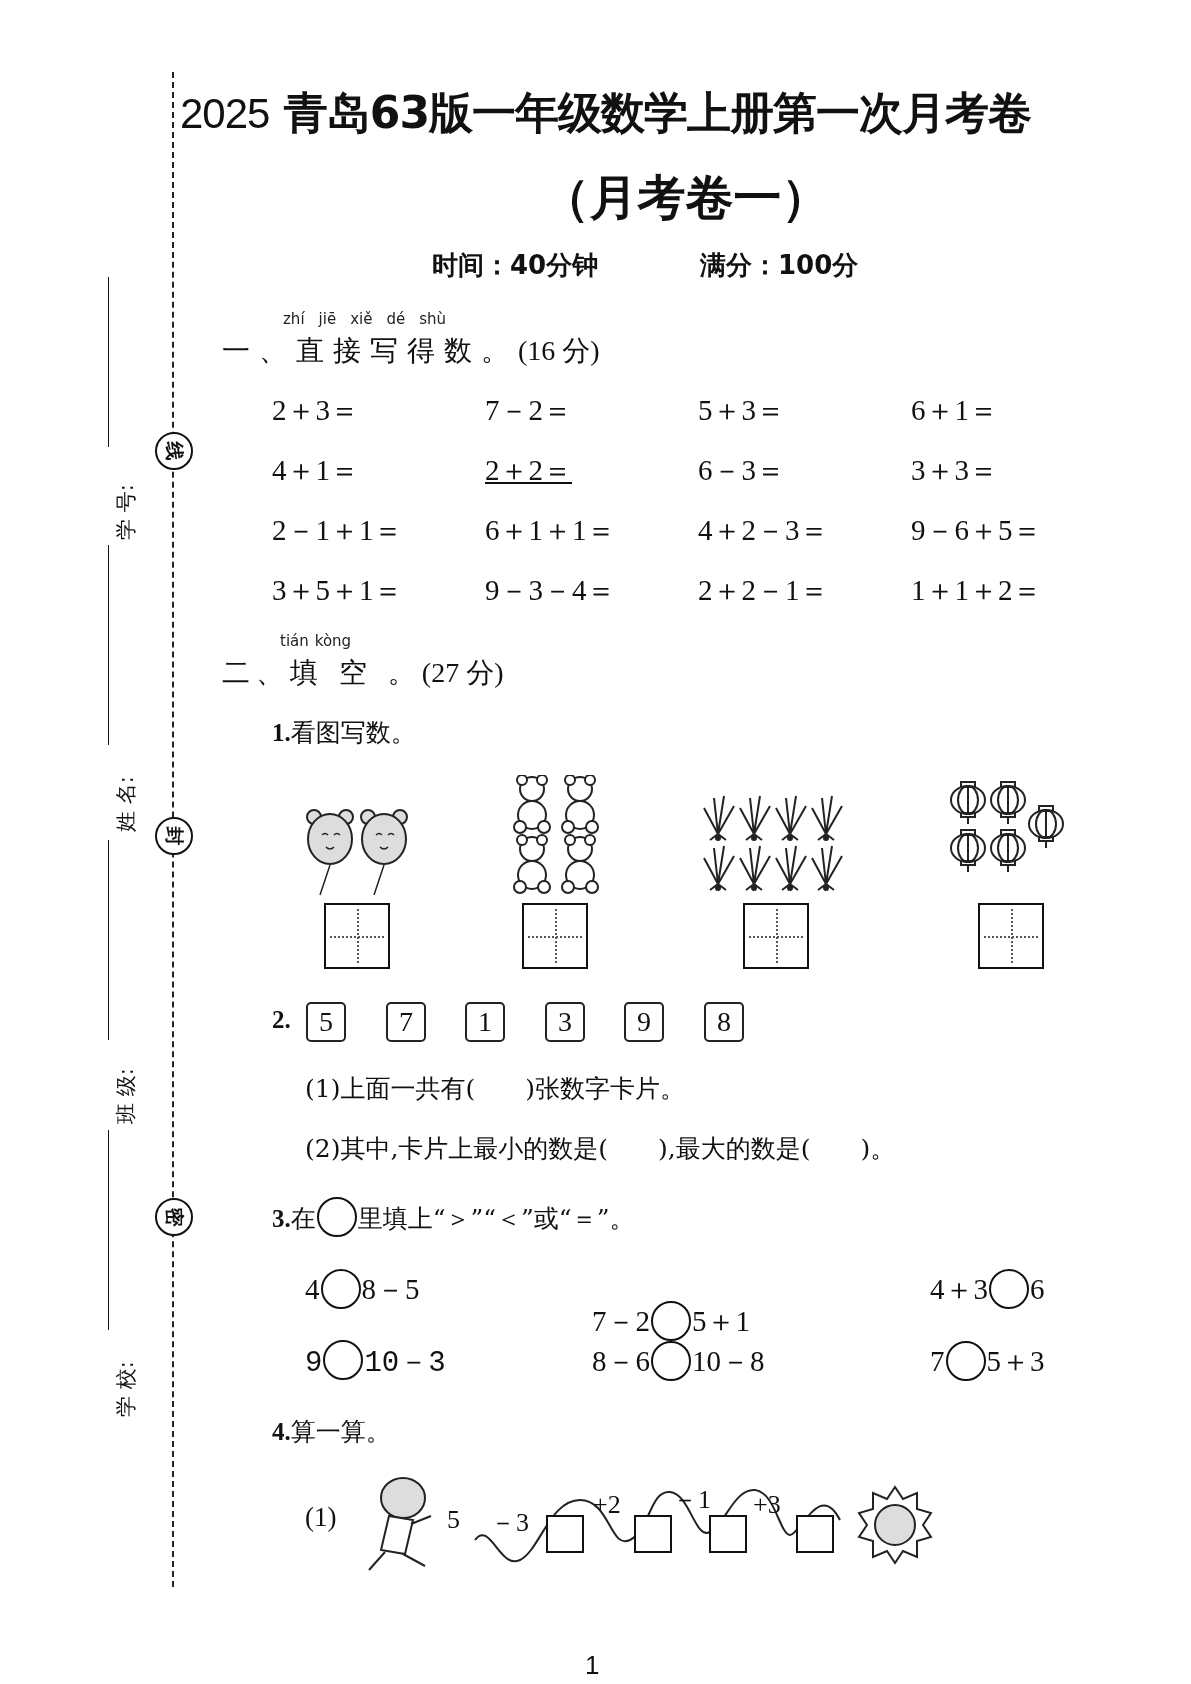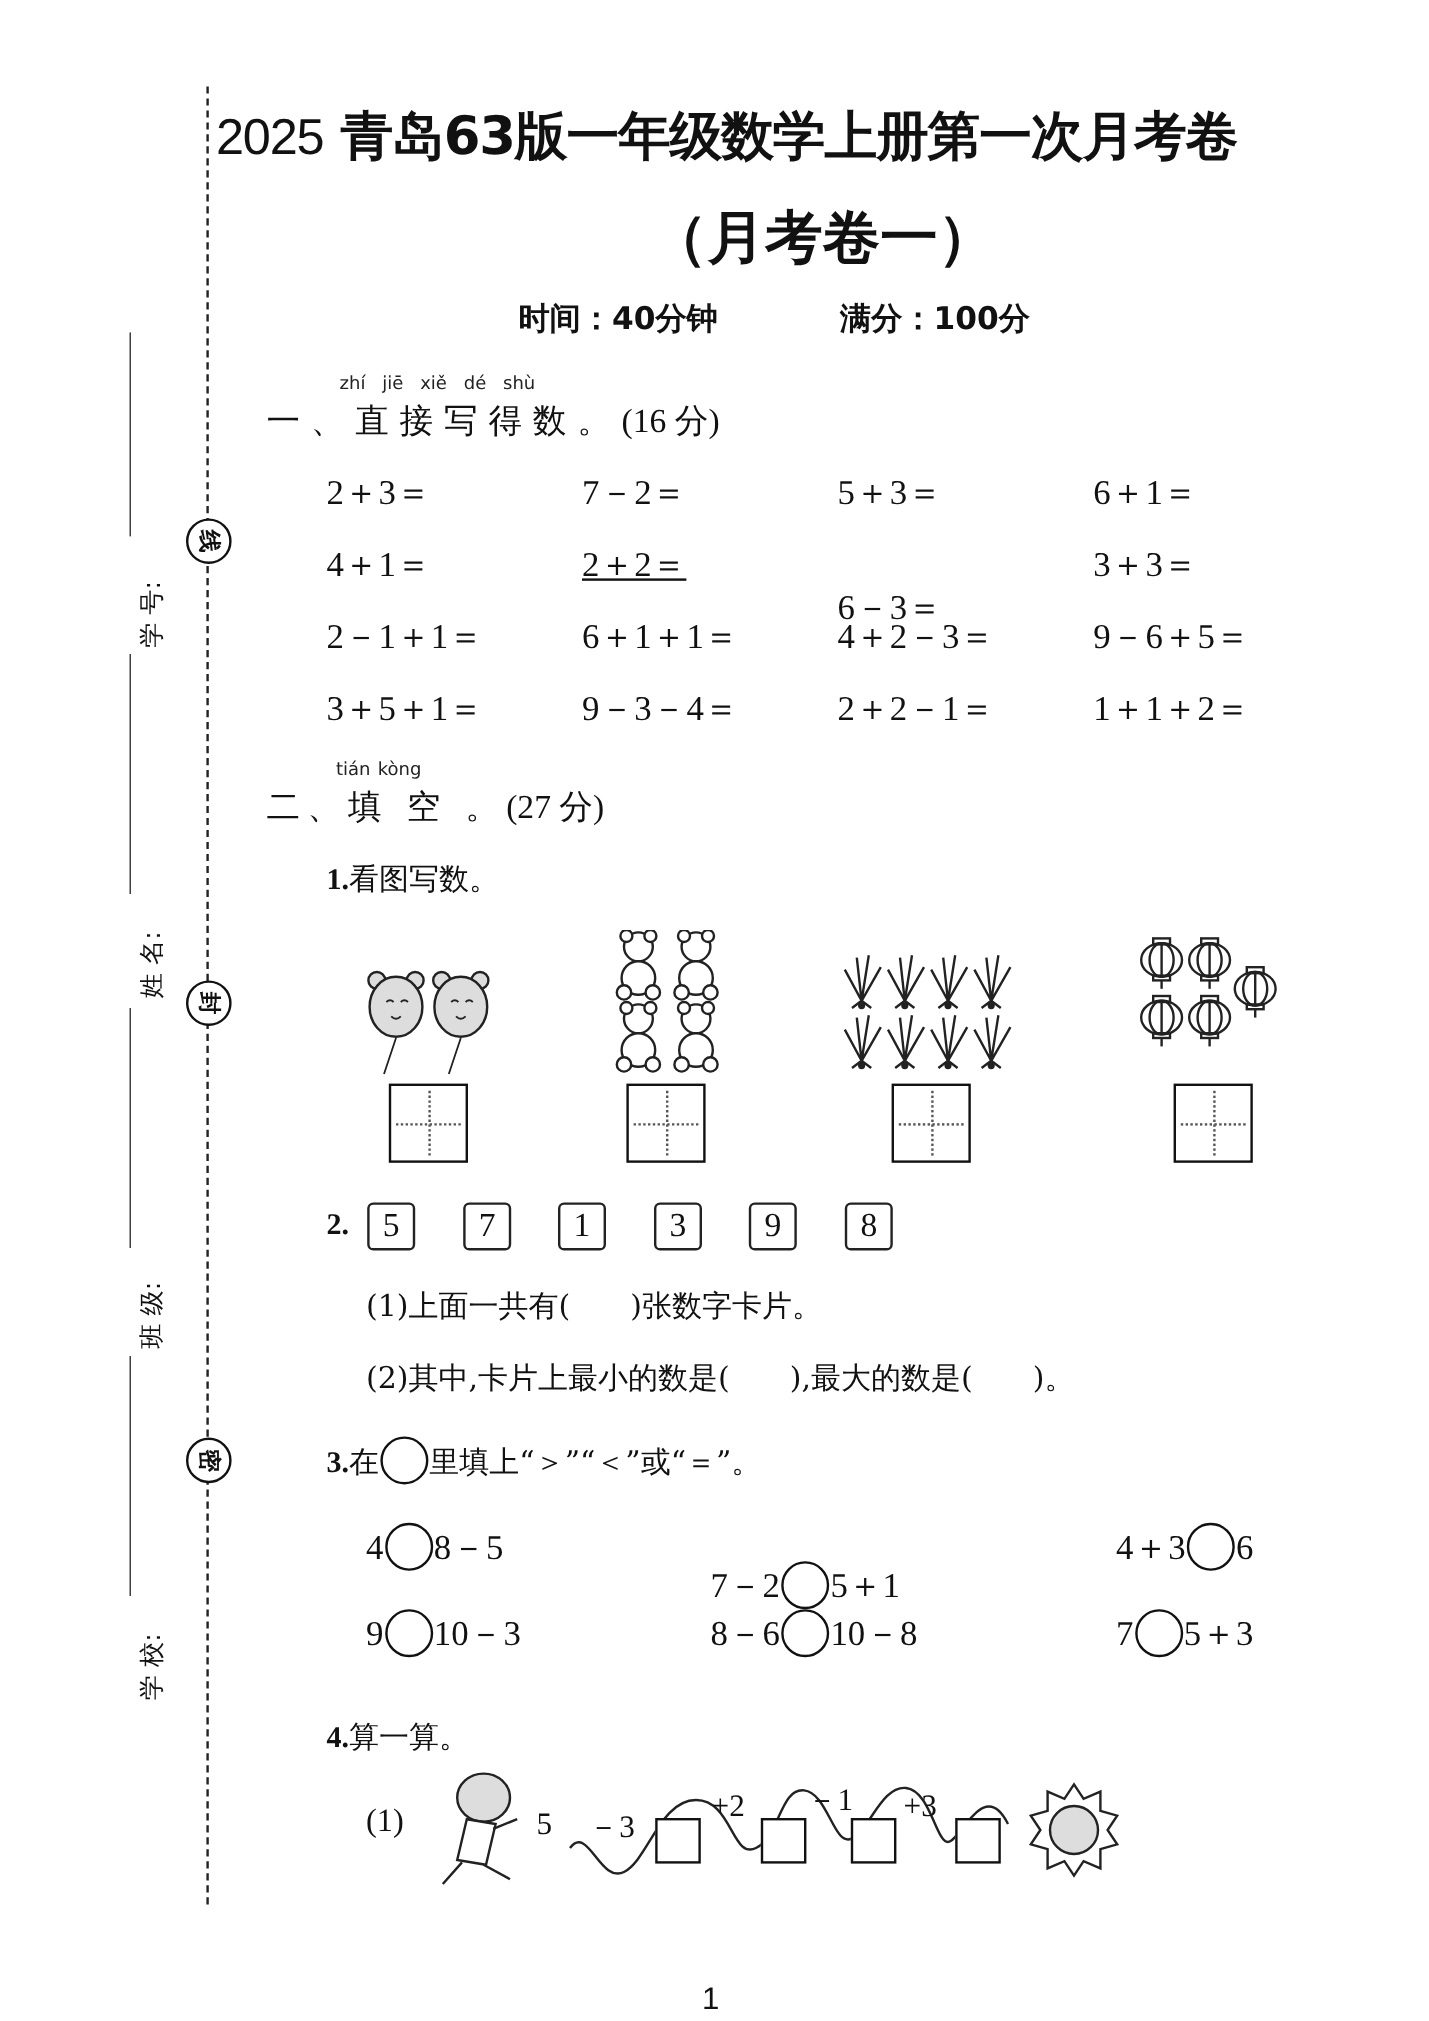--- a/index.html
+++ b/index.html
@@ -76,21 +76,21 @@
 </div>
 
 <div>
   <div class="abs eq" style="left:272px;top:391px;">2＋3＝</div>
   <div class="abs eq" style="left:485px;top:391px;">7－2＝</div>
   <div class="abs eq" style="left:698px;top:391px;">5＋3＝</div>
   <div class="abs eq" style="left:911px;top:391px;">6＋1＝</div>
 
   <div class="abs eq" style="left:272px;top:451px;">4＋1＝</div>
   <div class="abs eq" style="left:485px;top:451px;text-decoration:underline;">2＋2＝</div>
-  <div class="abs eq" style="left:698px;top:451px;margin-top:36px;">6－3＝</div>
+  <div class="abs eq" style="left:698px;top:451px;">6－3＝</div>
   <div class="abs eq" style="left:911px;top:451px;">3＋3＝</div>
 
   <div class="abs eq" style="left:272px;top:511px;">2－1＋1＝</div>
   <div class="abs eq" style="left:485px;top:511px;">6＋1＋1＝</div>
   <div class="abs eq" style="left:698px;top:511px;">4＋2－3＝</div>
   <div class="abs eq" style="left:911px;top:511px;">9－6＋5＝</div>
 
   <div class="abs eq" style="left:272px;top:571px;">3＋5＋1＝</div>
   <div class="abs eq" style="left:485px;top:571px;">9－3－4＝</div>
   <div class="abs eq" style="left:698px;top:571px;">2＋2－1＝</div>
@@ -215,25 +215,25 @@
 <div class="abs q-title" style="left:305px;top:1132px;">(2)其中,卡片上最小的数是(　　),最大的数是(　　)。</div>
 
 <div class="abs q-title" style="left:272px;top:1200px;">
   <b>3.</b><span>在</span><span class="circle"></span><span>里填上“＞”“＜”或“＝”。</span>
 </div>
 
 <div class="abs eq" style="left:305px;top:1270px;"><span>4</span><span class="circle"></span><span>8－5</span></div>
 <div class="abs eq" style="left:592px;top:1270px;margin-top:32px;"><span>7－2</span><span class="circle"></span><span>5＋1</span></div>
 <div class="abs eq" style="left:930px;top:1270px;"><span>4＋3</span><span class="circle"></span><span>6</span></div>
 
-<div class="abs eq" style="left:305px;top:1342px;"><span>9</span><span class="circle"></span><span>10－3</span></div>
+<div class="abs eq" style="left:305px;top:1342px;font-family:Liberation Mono, monospace;"><span>9</span><span class="circle"></span><span>10－3</span></div>
 <div class="abs eq" style="left:592px;top:1342px;"><span>8－6</span><span class="circle"></span><span>10－8</span></div>
 <div class="abs eq" style="left:930px;top:1342px;"><span>7</span><span class="circle"></span><span>5＋3</span></div>
 
-<div class="abs q-title" style="left:272px;top:1415px;margin-top:16px;">
+<div class="abs q-title" style="left:272px;top:1415px;">
   <b>4.</b><span>算一算。</span>
 </div>
 
 <div class="abs eq" style="left:305px;top:1502px;font-size:27px;">(1)</div>
 
 <svg class="abs" style="left:355px;top:1470px;" width="90" height="110">
   <g stroke="#222" stroke-width="2" fill="#fff">
     <ellipse cx="48" cy="28" rx="22" ry="20" fill="#ddd"></ellipse>
     <path d="M34 46 L26 80 L50 84 L58 50 Z"></path>
     <path d="M30 82 L14 100 M48 84 L70 96" fill="none"></path>

